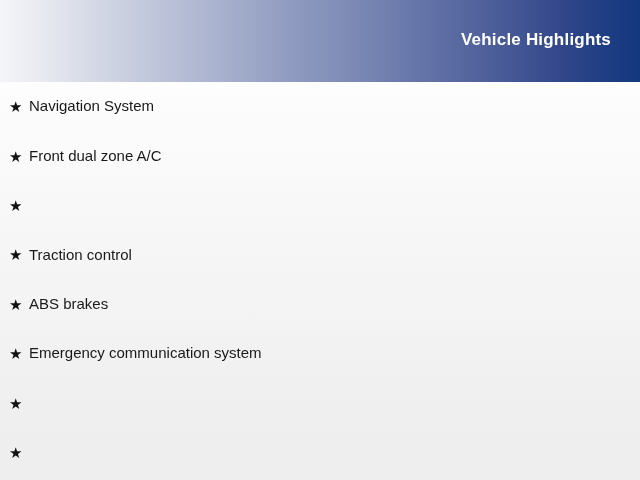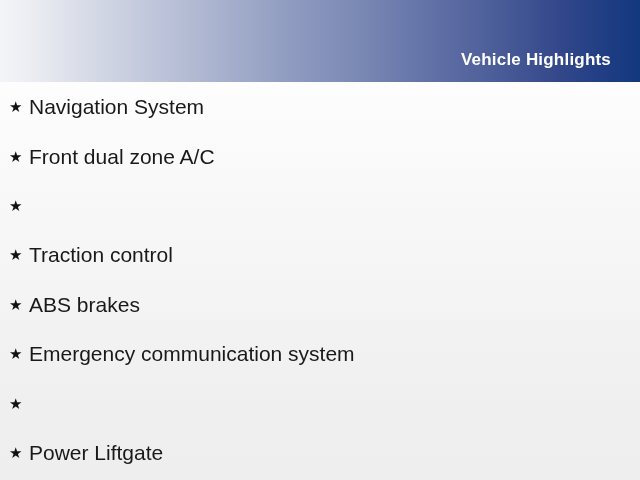--- a/index.html
+++ b/index.html
@@ -47,21 +47,20 @@
 
   .header-title {
     position: absolute;
     right: 29px;
     top: 30px;
     font-size: 17px;
     font-weight: bold;
     color: #ffffff;
     letter-spacing: 0.2px;
     white-space: nowrap;
-    margin-top: 20px;
   }
 
   
   .feature-list {
     position: absolute;
     left: 0;
     top: 82px;
     width: 640px;
     list-style: none;
     margin: 0;
@@ -80,21 +79,21 @@
     flex: 0 0 auto;
     width: 20px;
     font-size: 15px;
     line-height: 1;
     color: #121212;
     text-align: left;
   }
 
   .feature-label {
     flex: 0 1 auto;
-    font-size: 21px;
+    font-size: 15px;
     color: #191919;
     white-space: nowrap;
     line-height: 1.1;
   }
 </style>
 </head>
 <body>
 
 <div class="slide">
 
@@ -132,18 +131,17 @@
       <span class="bullet-star">★</span>
       <span class="feature-label">Emergency communication system</span>
     </li>
 
     <li class="feature-item">
       <span class="bullet-star">★</span>
     </li>
 
     <li class="feature-item">
       <span class="bullet-star">★</span>
-      <span class="feature-label">Power Liftgate</span>
     </li>
 
   </ul>
 
 </div>
 
 </body></html>

